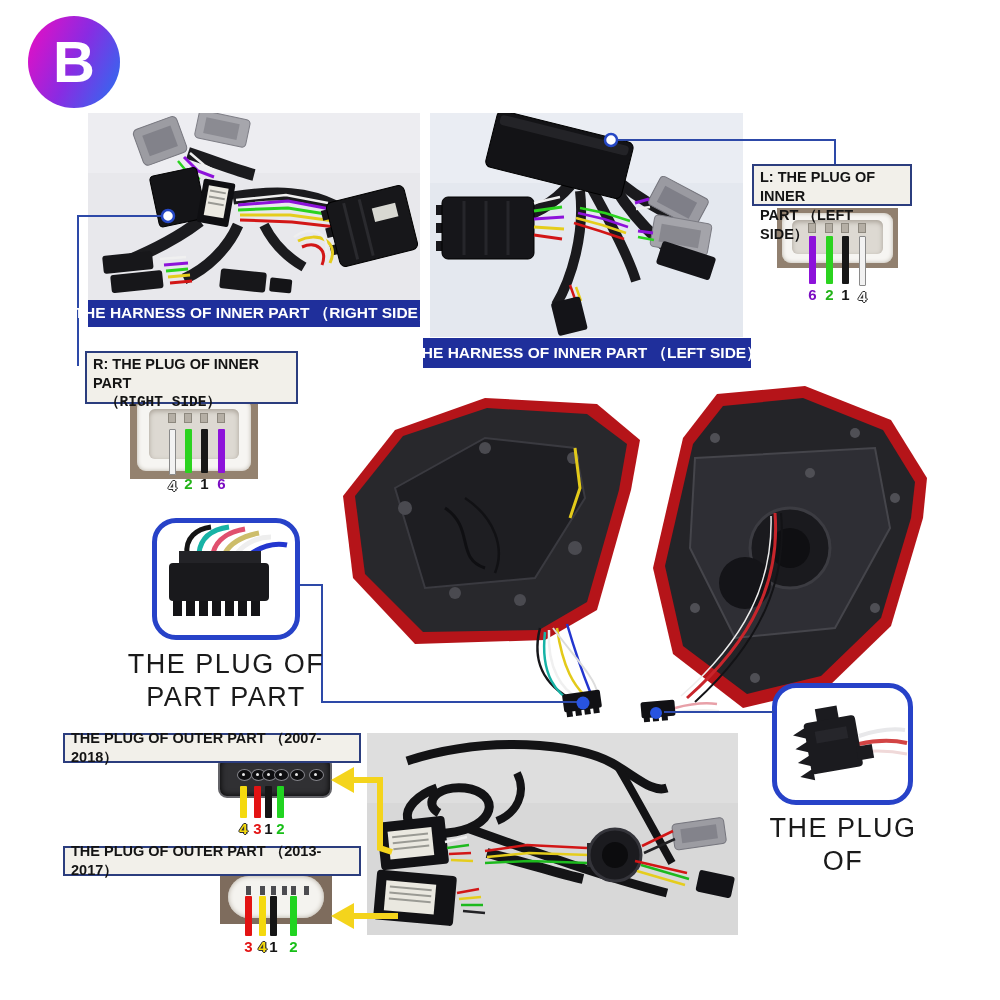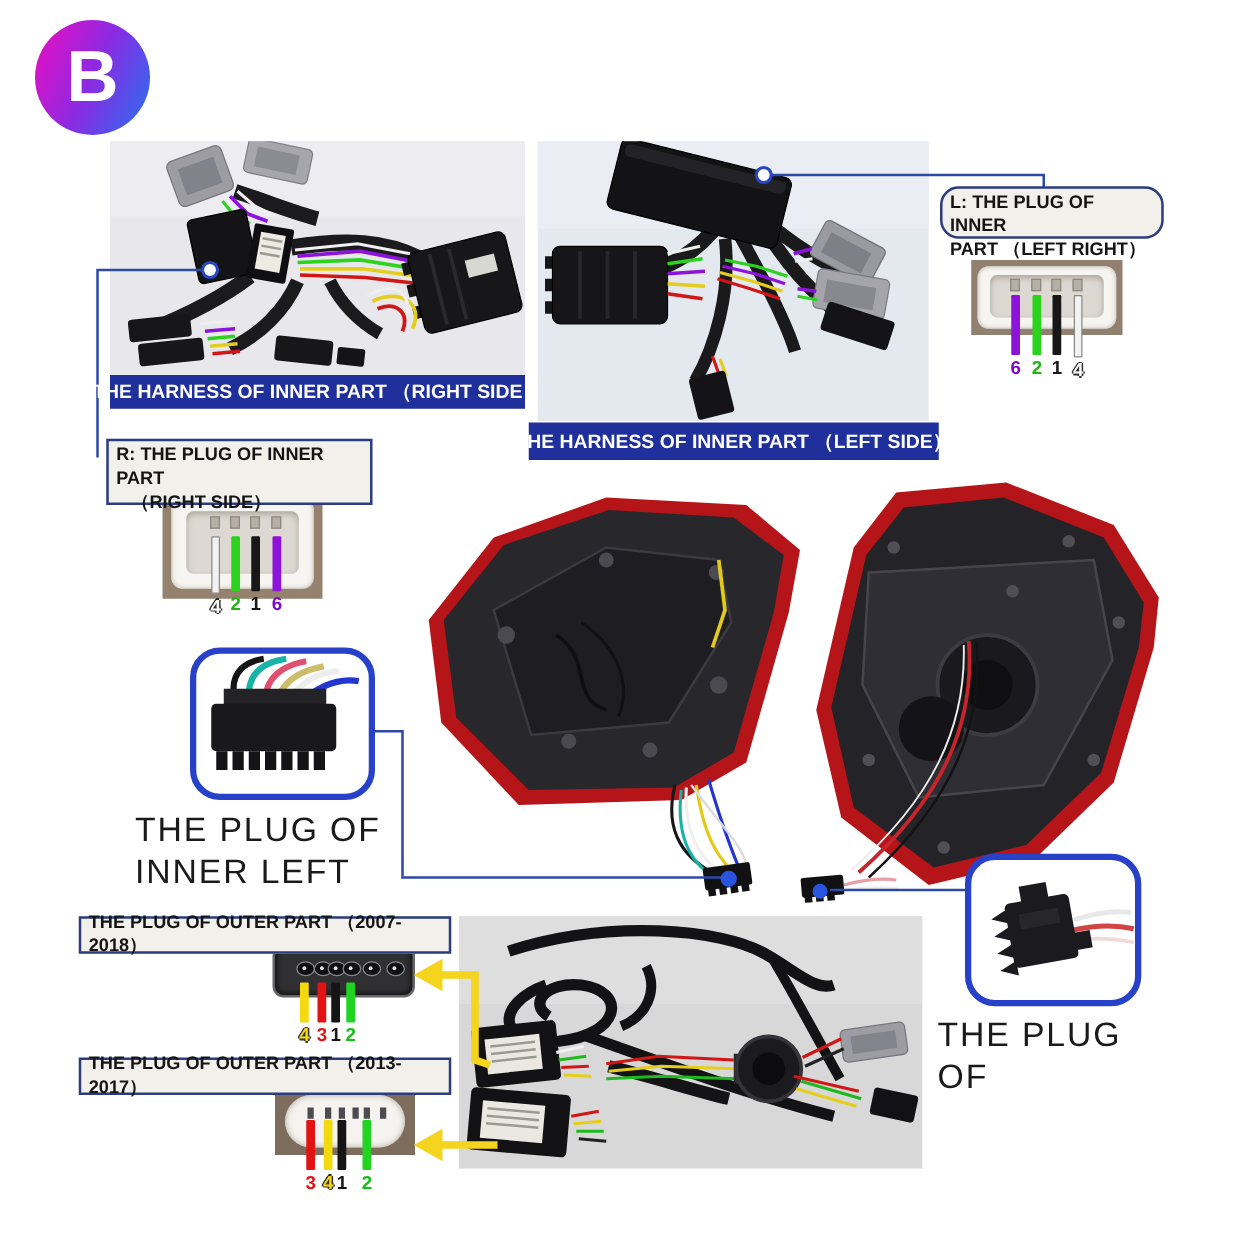--- a/index.html
+++ b/index.html
@@ -18,32 +18,32 @@
   .banner{position:absolute;background:var(--banner_bg);color:var(--banner_text);font-weight:bold;
           display:flex;align-items:center;justify-content:center;z-index:7;white-space:nowrap;}
   #banner-ir{left:88px;top:300px;width:332px;height:27px;font-size:15.5px;}
   #banner-il{left:423px;top:338px;width:328px;height:30px;font-size:15.5px;text-align:center;}
   #banner-out{left:367px;top:938px;width:371px;height:29px;font-size:16px;}
   
   .labelbox{position:absolute;background:var(--label_bg);border:2px solid var(--label_border);
             color:#141414;font-weight:bold;font-size:14.5px;line-height:1.32;padding:2px 6px;
             z-index:7;box-sizing:border-box;}
   #label-r{left:85px;top:351px;width:213px;height:53px;}
-  #label-r .l2{padding-left:12px;}
-  #label-l{left:752px;top:149px;width:179px;height:42px;border-radius:15px;}
+  #label-r .l2{padding-left:12px;font-family:Liberation Mono, monospace;}
+  #label-l{left:752px;top:164px;width:160px;height:42px;}
   #label-2016{left:63px;top:733px;width:298px;height:30px;display:flex;align-items:center;justify-content:center;}
   #label-2013{left:63px;top:846px;width:298px;height:30px;display:flex;align-items:center;justify-content:center;}
   
   .roundbox{position:absolute;background:#fff;border:5px solid var(--box_border);border-radius:24px;
             box-sizing:border-box;z-index:4;overflow:hidden;}
   #box-inner{left:152px;top:518px;width:148px;height:122px;}
   #box-outer{left:772px;top:683px;width:141px;height:122px;}
   
   .bigtext{position:absolute;color:#1a1a1a;font-size:27px;letter-spacing:1.5px;line-height:1.22;
-           text-align:left;z-index:7;}
+           text-align:center;z-index:7;}
   #text-inner{left:108px;top:648px;width:236px;}
   #text-outer{left:750px;top:812px;width:186px;}
   
   .plugphoto{position:absolute;z-index:3;}
   #photo-plug-r{left:130px;top:393px;width:128px;height:86px;background:#94826f;}
   #photo-plug-l{left:777px;top:208px;width:121px;height:60px;background:#91806f;}
   #photo-2016{left:218px;top:756px;width:114px;height:42px;}
   #photo-2013{left:220px;top:870px;width:112px;height:54px;background:#7e6c5d;}
   .wconn{position:absolute;background:#f6f5f2;border-radius:9px;box-shadow:inset 0 0 4px #b9b2a6;}
   .wcav{position:absolute;background:#ddd9d2;border-radius:6px;box-shadow:inset 0 2px 5px #a9a298;}
@@ -232,21 +232,21 @@
         <div class="num" style="color: rgb(23, 23, 23);">1</div>
       </div>
     <div class="pin" style="left:87px;top:36px;">
         <div class="wire" style="height: 44px; background: rgb(141, 18, 218);"></div>
         <div class="num" style="color: rgb(123, 12, 194);">6</div>
       </div>
   </div>
 
   <div id="label-l" class="labelbox">
     <div class="l1">L: THE PLUG OF INNER</div>
-    <div class="l2">PART （LEFT RIGHT）</div>
+    <div class="l2">PART （LEFT SIDE）</div>
   </div>
   <div id="photo-plug-l" class="plugphoto">
     <div class="wconn" style="left:5px;top:5px;width:111px;height:50px;"></div>
     <div class="wcav" style="left:15px;top:12px;width:91px;height:34px;"></div>
     <div class="nub" style="left:31px;top:15px;"></div>
     <div class="nub" style="left:48px;top:15px;"></div>
     <div class="nub" style="left:64px;top:15px;"></div>
     <div class="nub" style="left:81px;top:15px;"></div>
     <div class="pin" style="left:31px;top:28px;">
         <div class="wire" style="height: 48px; background: rgb(141, 18, 218);"></div>
@@ -282,21 +282,21 @@
         <rect x="42" y="78" width="9" height="15" fill="#141417"></rect>
         <rect x="55" y="78" width="9" height="15" fill="#141417"></rect>
         <rect x="68" y="78" width="9" height="15" fill="#141417"></rect>
         <rect x="81" y="78" width="9" height="15" fill="#141417"></rect>
         <rect x="94" y="78" width="9" height="15" fill="#141417"></rect>
       </g>
     </svg>
   </div>
   <div id="text-inner" class="bigtext">
     <div>THE PLUG OF</div>
-    <div>INNER LEFT</div>
+    <div>PART PART</div>
   </div>
 
   <div class="photo" style="left:335px;top:378px;width:597px;height:352px;">
     <svg width="597" height="352" viewBox="0 0 597 352">
 
       <g>
         <path d="M8,118 L60,52 L150,20 L262,26 L305,62 L296,112 L262,232 L210,262 L80,266 L18,200 Z" fill="#b51419"></path>
         <path d="M20,118 L68,58 L152,30 L252,36 L292,66 L284,112 L252,224 L204,252 L88,254 L30,196 Z" fill="#28282c"></path>
         <path d="M60,110 L150,60 L240,70 L250,120 L200,200 L90,210 Z" fill="#1e1e22" stroke="#3a3a40" stroke-width="2"></path>
         <circle cx="70" cy="130" r="7" fill="#4a4a50"></circle>

